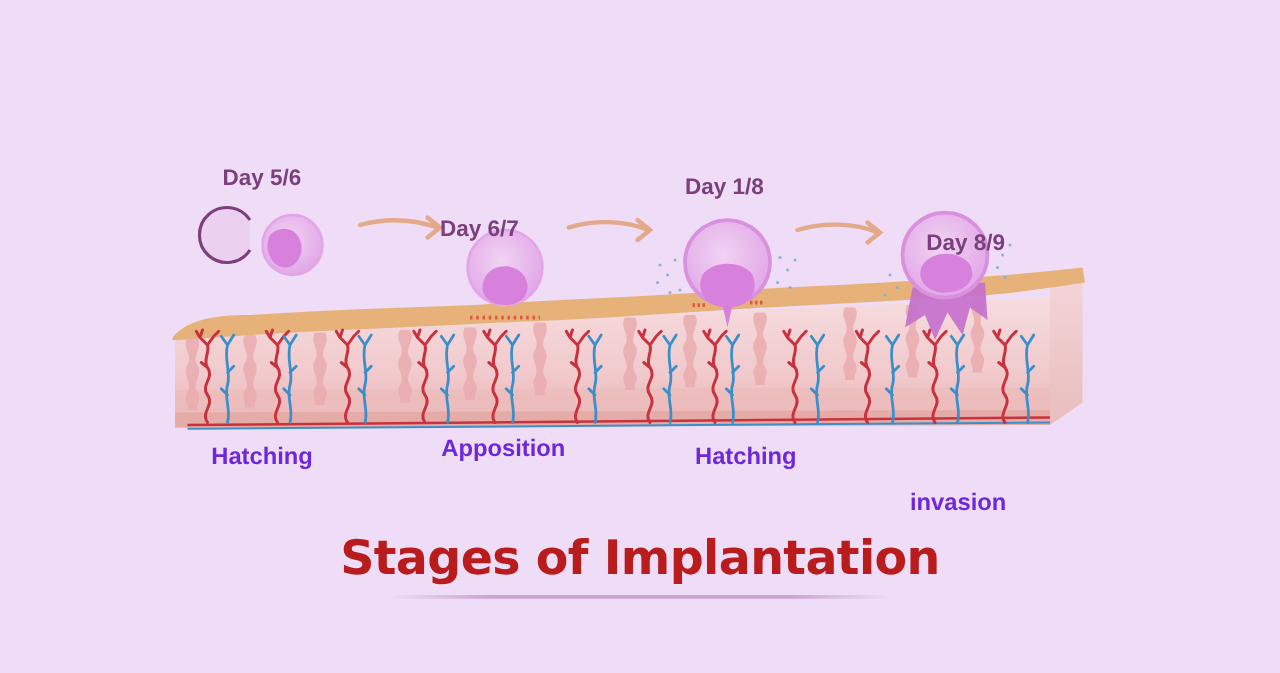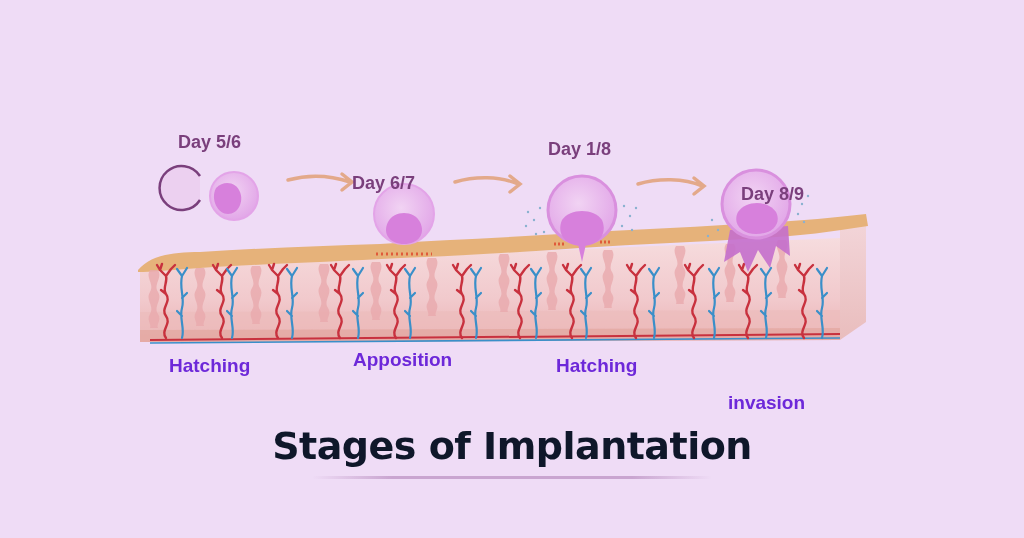--- a/index.html
+++ b/index.html
@@ -16,21 +16,21 @@
     white-space: nowrap;
   }
   .stage-label {
     position: absolute; font-weight: bold; font-size: 19px;
     color: #6d28d9; font-family: "Liberation Sans", sans-serif;
     white-space: nowrap;
   }
   .main-title {
     position: absolute; left: 0; width: 1024px; top: 424px;
     text-align: center; font-weight: bold; font-size: 38px;
-    color: #0f172a; font-family: "DejaVu Sans", sans-serif;
+    color: #b91c1c; font-family: "DejaVu Sans", sans-serif;
     letter-spacing: -0.5px;
   }
   .title-underline {
     position: absolute; left: 312px; top: 476px; width: 400px; height: 3px;
     border-radius: 2px;
     background: linear-gradient(90deg, rgba(190,150,200,0) 0%, #c9a5d0 20%, #c9a5d0 80%, rgba(190,150,200,0) 100%);
   }
 </style>
 </head>
 <body>

